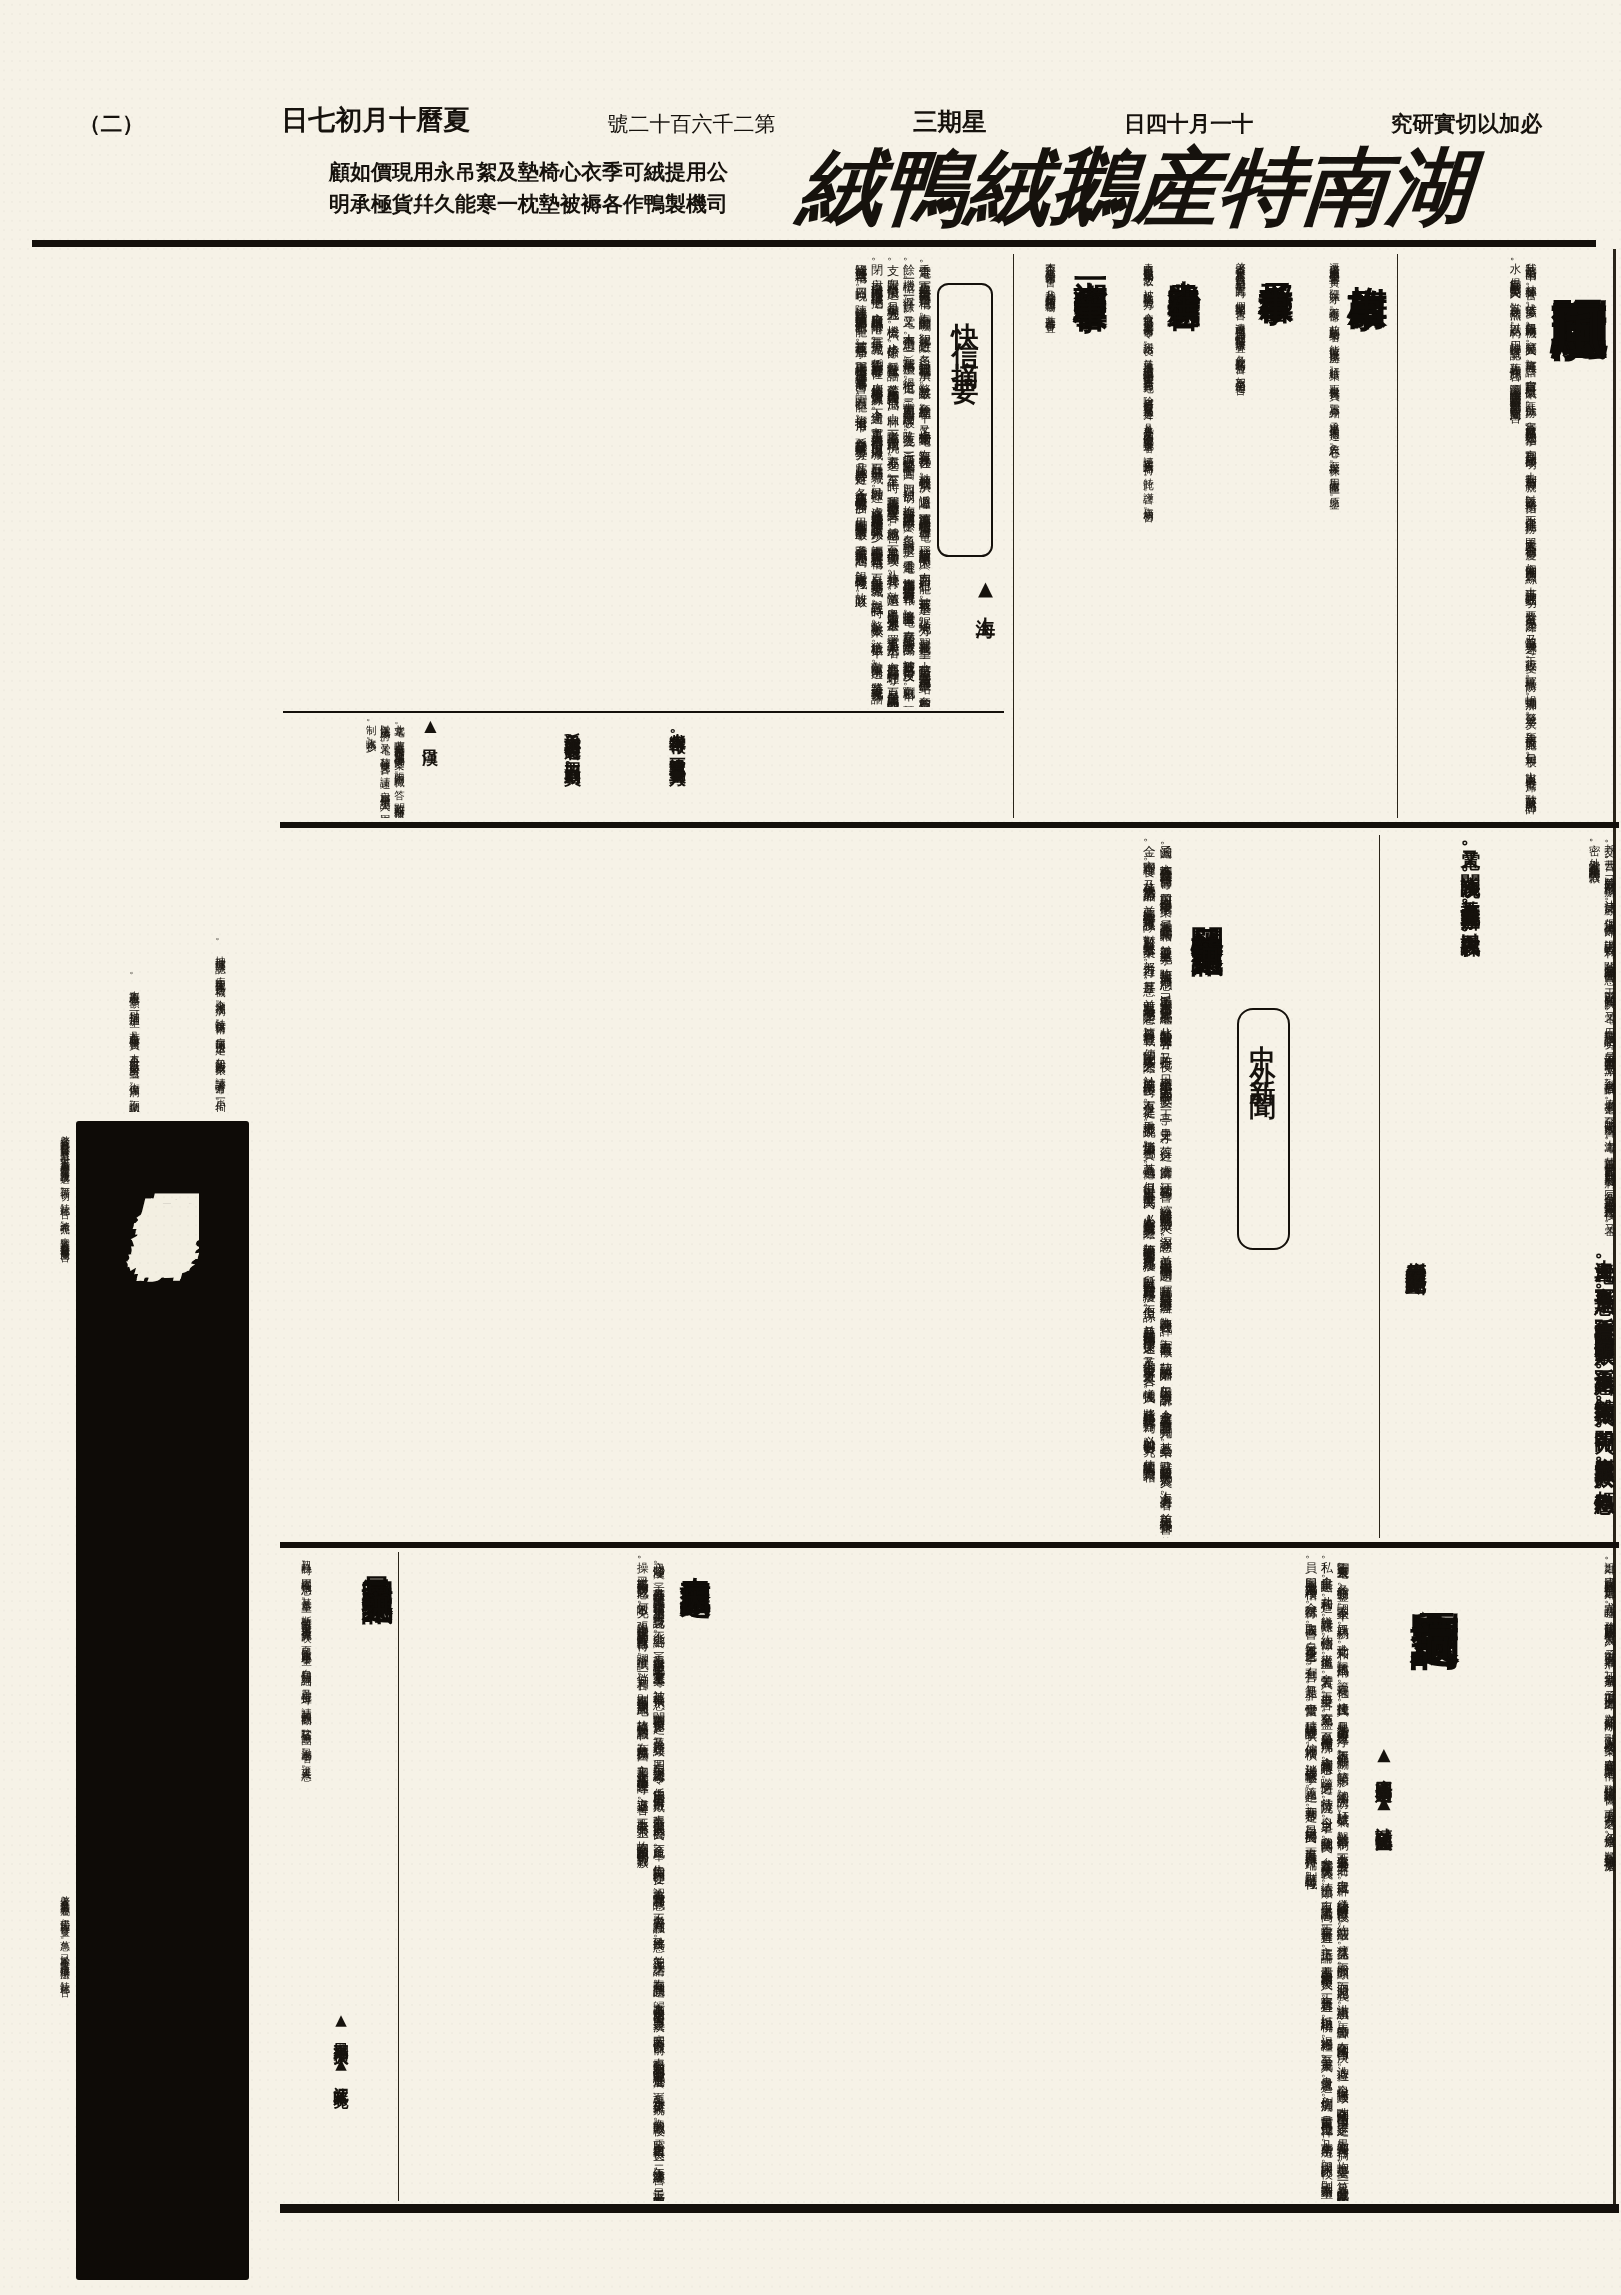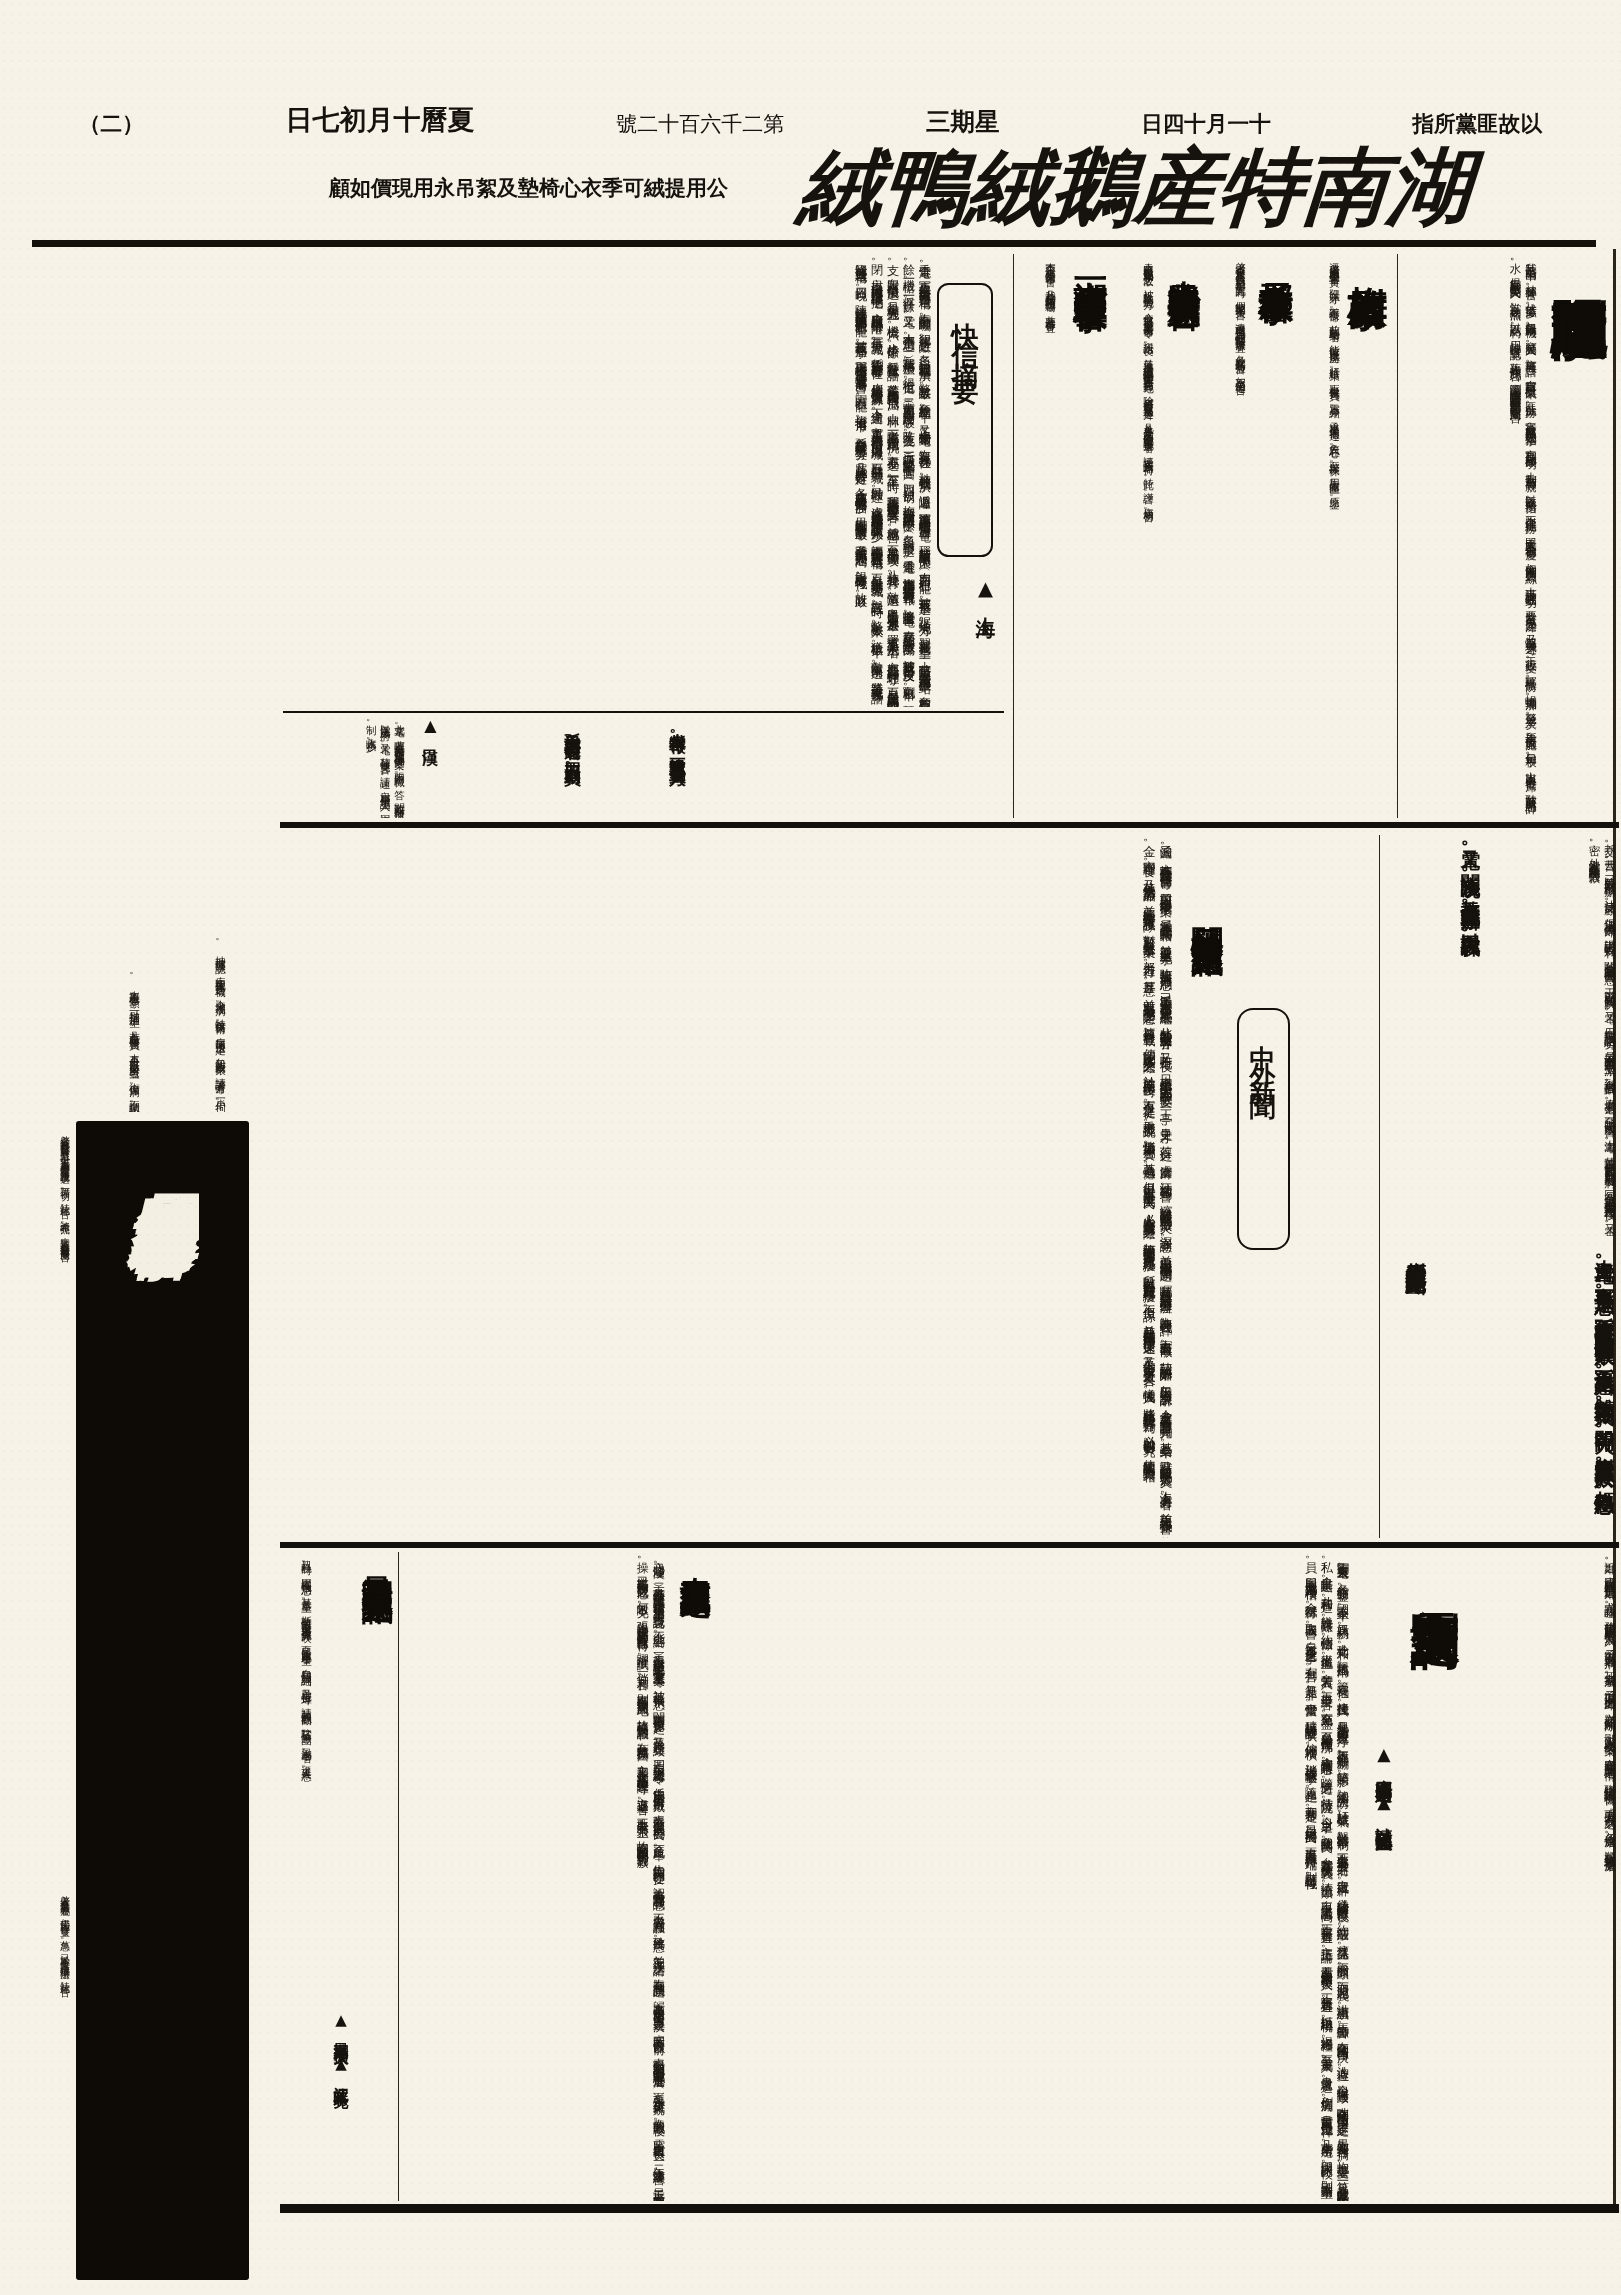--- a/index.html
+++ b/index.html
@@ -34,32 +34,33 @@
   .speckle{
     background:
       radial-gradient(#00000012 0.7px, transparent 0.9px);
     background-size:8px 9.4px;
   }
 </style>
 </head>
 <body>
 
 <div class="abs" style="left:79px;top:50px;width:1463px;height:88px;display:flex;flex-direction:row;direction:rtl;justify-content:space-between;align-items:flex-end;">
-  <span class="rtl-text" style="font-size:21.6px;font-weight:bold;">以故匪黨所指</span>
+  <span class="rtl-text" style="font-size:21.6px;font-weight:bold;">必加以切實研究</span>
   <span class="rtl-text" style="font-size:21.6px;font-weight:bold;">十一月十四日</span>
   <span class="rtl-text" style="font-size:24.5px;font-weight:bold;">星期三</span>
   <span class="rtl-text" style="font-size:21px;font-weight:normal;">第二千六百十二號</span>
   <span class="rtl-text" style="font-size:27px;font-weight:bold;">夏曆十月初七日</span>
   <span class="rtl-text" style="font-size:21.6px;font-weight:bold;">（二）</span>
 </div>
 
 <div class="abs" style="left:79px;top:138px;width:1463px;height:99px;display:flex;direction:rtl;align-items:center;">
   <div class="rtl-text" style="font-size:84px;font-weight:bold;width:814px;text-align:center;font-style:italic;transform:skewX(-4deg);">湖南特産鵝絨鴨絨</div>
   <div style="width:505px;direction:rtl;">
     <div class="rtl-text" style="font-size:21px;line-height:32px;font-weight:bold;">公用提絨可季衣心椅墊及絮吊永用現價如顧</div>
+    <div class="rtl-text" style="font-size:21px;line-height:32px;font-weight:bold;">司機製鴨作各褥被墊枕一寒能久幷貨極承明</div>
   </div>
   <div class="v" style="height:94px;font-size:17.3px;font-weight:bold;">怡華裁謹</div>
 </div>
 
 <div class="abs hbar" style="left:32px;top:240px;width:1564px;height:6.5px;"></div>
 <div class="abs vrule" style="left:1613px;top:249px;height:1957px;width:2.9px;"></div>
 
 <div class="abs" style="left:30px;top:254px;width:238px;height:858px;display:flex;direction:rtl;">
   <div class="v headline" style="width:40px;height:100%;font-size:33px;line-height:1.1;">醫病特例</div>
   <div class="v body-text" style="width:46px;height:100%;font-size:10.5px;">坤世演醫學誌。病中生死休咎之機。今來湘視病。特改良醫術。病屋司法送定。包治依效取銀。請診者方命一。小戶一拘。謙挽迎。</div>

